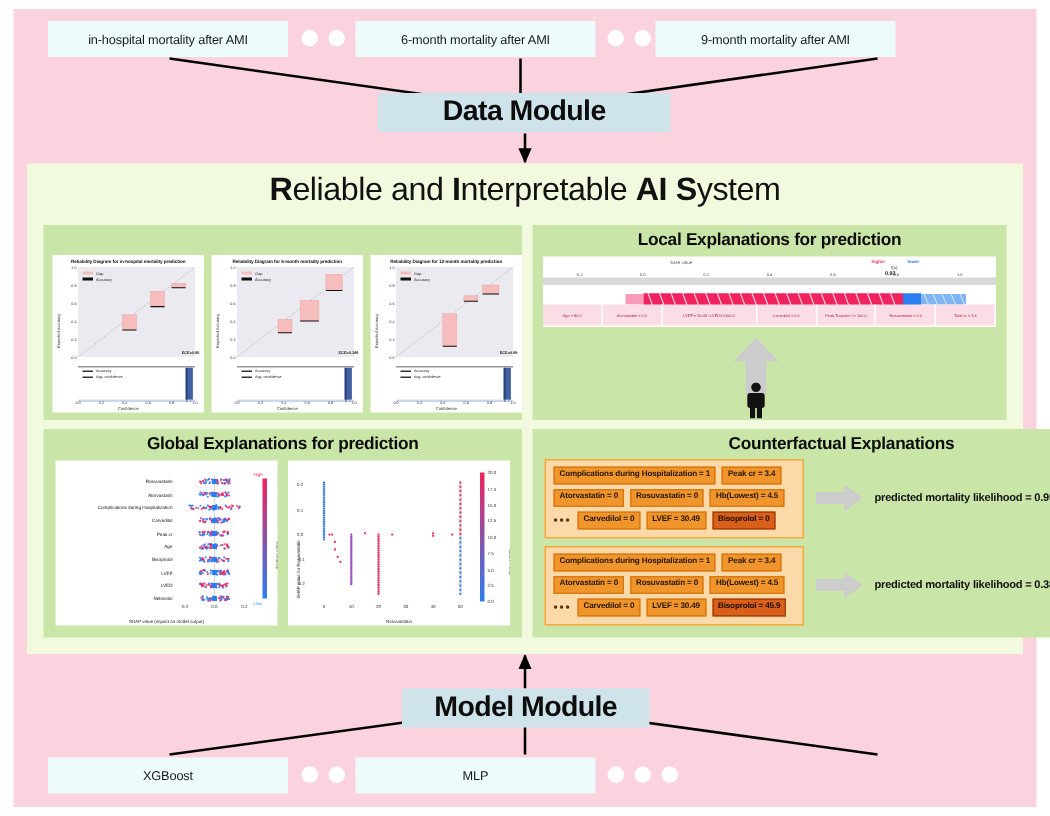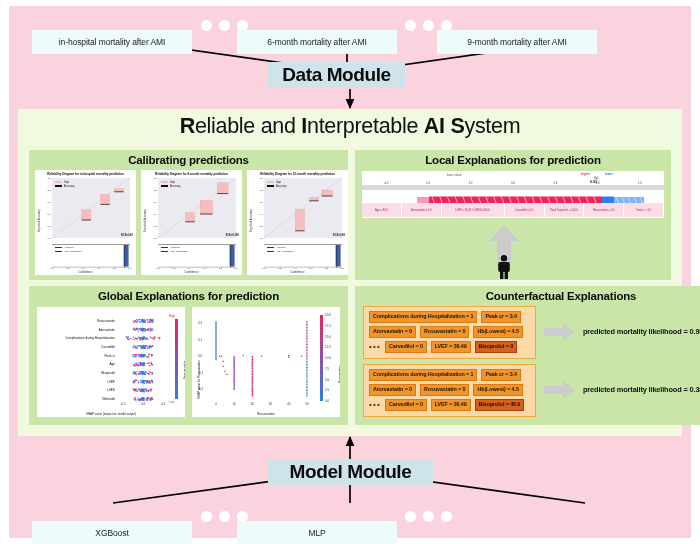--- a/index.html
+++ b/index.html
@@ -14,21 +14,21 @@
   .pink-bg{
     position:absolute;left:9px;top:6px;width:682px;height:532px;
     background:#fbd3de;
   }
 
   
   .src-row{
     position:absolute;left:9px;top:14px;width:682px;height:24px;
   }
   .src-box{
-    position:absolute;top:16px;height:24px;
+    position:absolute;top:0;height:24px;
     background:#eefbfb;
     display:flex;align-items:center;justify-content:center;
     font-size:8.5px;color:#1a1a1a;
     letter-spacing:-0.1px;
   }
   .src-1{left:23px;width:160px;}
   .src-2{left:228px;width:160px;}
   .src-3{left:428px;width:160px;}
   .dots{
     position:absolute;top:6px;display:flex;gap:7px;
@@ -41,21 +41,21 @@
   .dots-2{left:396px;}
 
   
   .module-pill{
     position:absolute;
     background:#cfe3ea;
     display:flex;align-items:center;justify-content:center;
     font-size:19px;font-weight:bold;color:#0d0d0d;
     letter-spacing:-0.4px;
   }
-  .data-module{left:268px;top:62px;width:137px;height:26px;}
+  .data-module{left:252px;top:62px;width:195px;height:26px;}
   .model-module{left:268px;top:459px;width:165px;height:26px;}
 
   
   .arrows{position:absolute;left:0;top:0;width:700px;height:544px;pointer-events:none;}
 
   
   .system{
     position:absolute;left:18px;top:109px;width:664px;height:327px;
     background:#f1fade;
   }
@@ -260,21 +260,20 @@
   </div>
 
   <div class="module-pill data-module">
     <span>Data Module</span>
   </div>
 
   <div class="system">
     <div class="system-title" id="sysTitle"><b>R</b><span class="lt">eliable and </span><b>I</b><span class="lt">nterpretable </span><b>AI</b><span class="lt"> </span><b>S</b><span class="lt">ystem</span></div>
 
     <div class="panel p-calib">
-      <div class="panel-title">Calibrating predictions</div>
       <div class="rd-row" id="rdRow">
           <div class="rd">
             <div class="rd-title">Reliability Diagram for in-hospital mortality prediction</div>
             <div class="rd-main">
               <svg class="rd-diag" viewBox="0 0 78 60">
                 <line x1="0" y1="60" x2="78" y2="0" stroke="#999" stroke-width="0.35" stroke-dasharray="1,1"></line>
                 <rect x="29.64" y="31.8" width="9.36" height="10.2" fill="#f6bdbd" stroke="#e89a9a" stroke-width="0.25"></rect>
                 <line x1="29.64" y1="42" x2="39" y2="42" stroke="#111" stroke-width="0.7"></line>
                 <rect x="48.36" y="16.200000000000003" width="9.36" height="10.199999999999996" fill="#f6bdbd" stroke="#e89a9a" stroke-width="0.25"></rect>
                 <line x1="48.36" y1="26.4" x2="57.72" y2="26.4" stroke="#111" stroke-width="0.7"></line>

